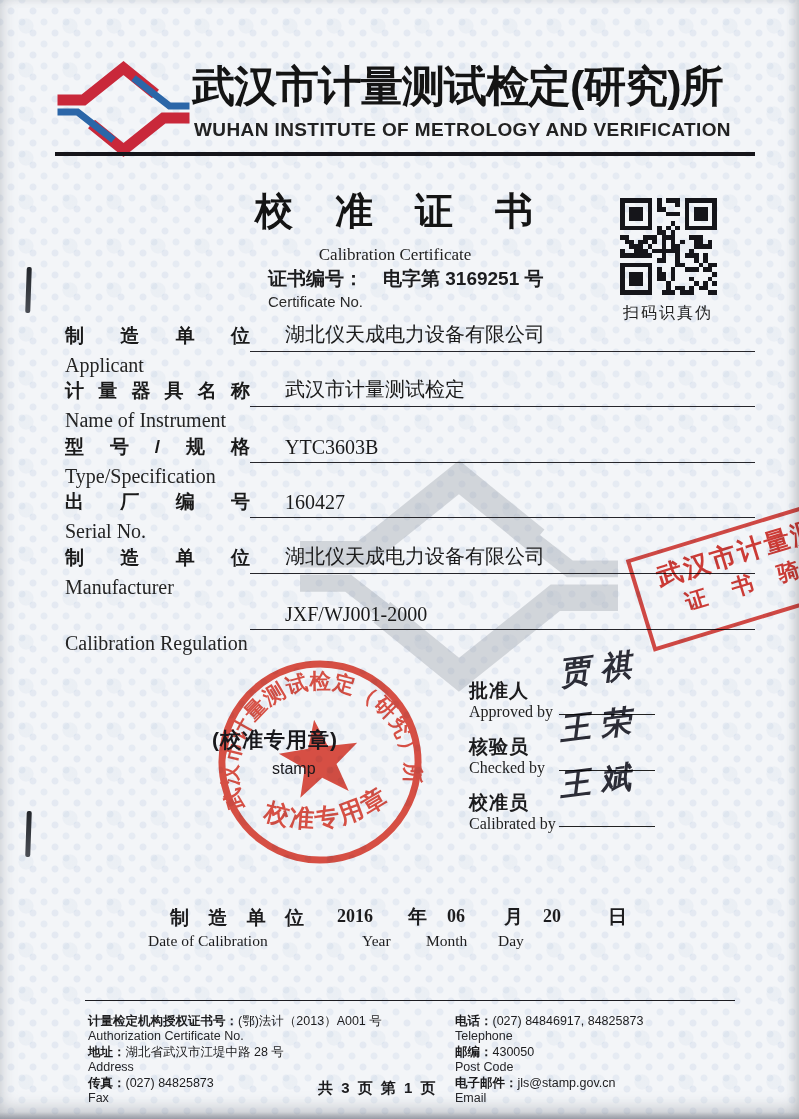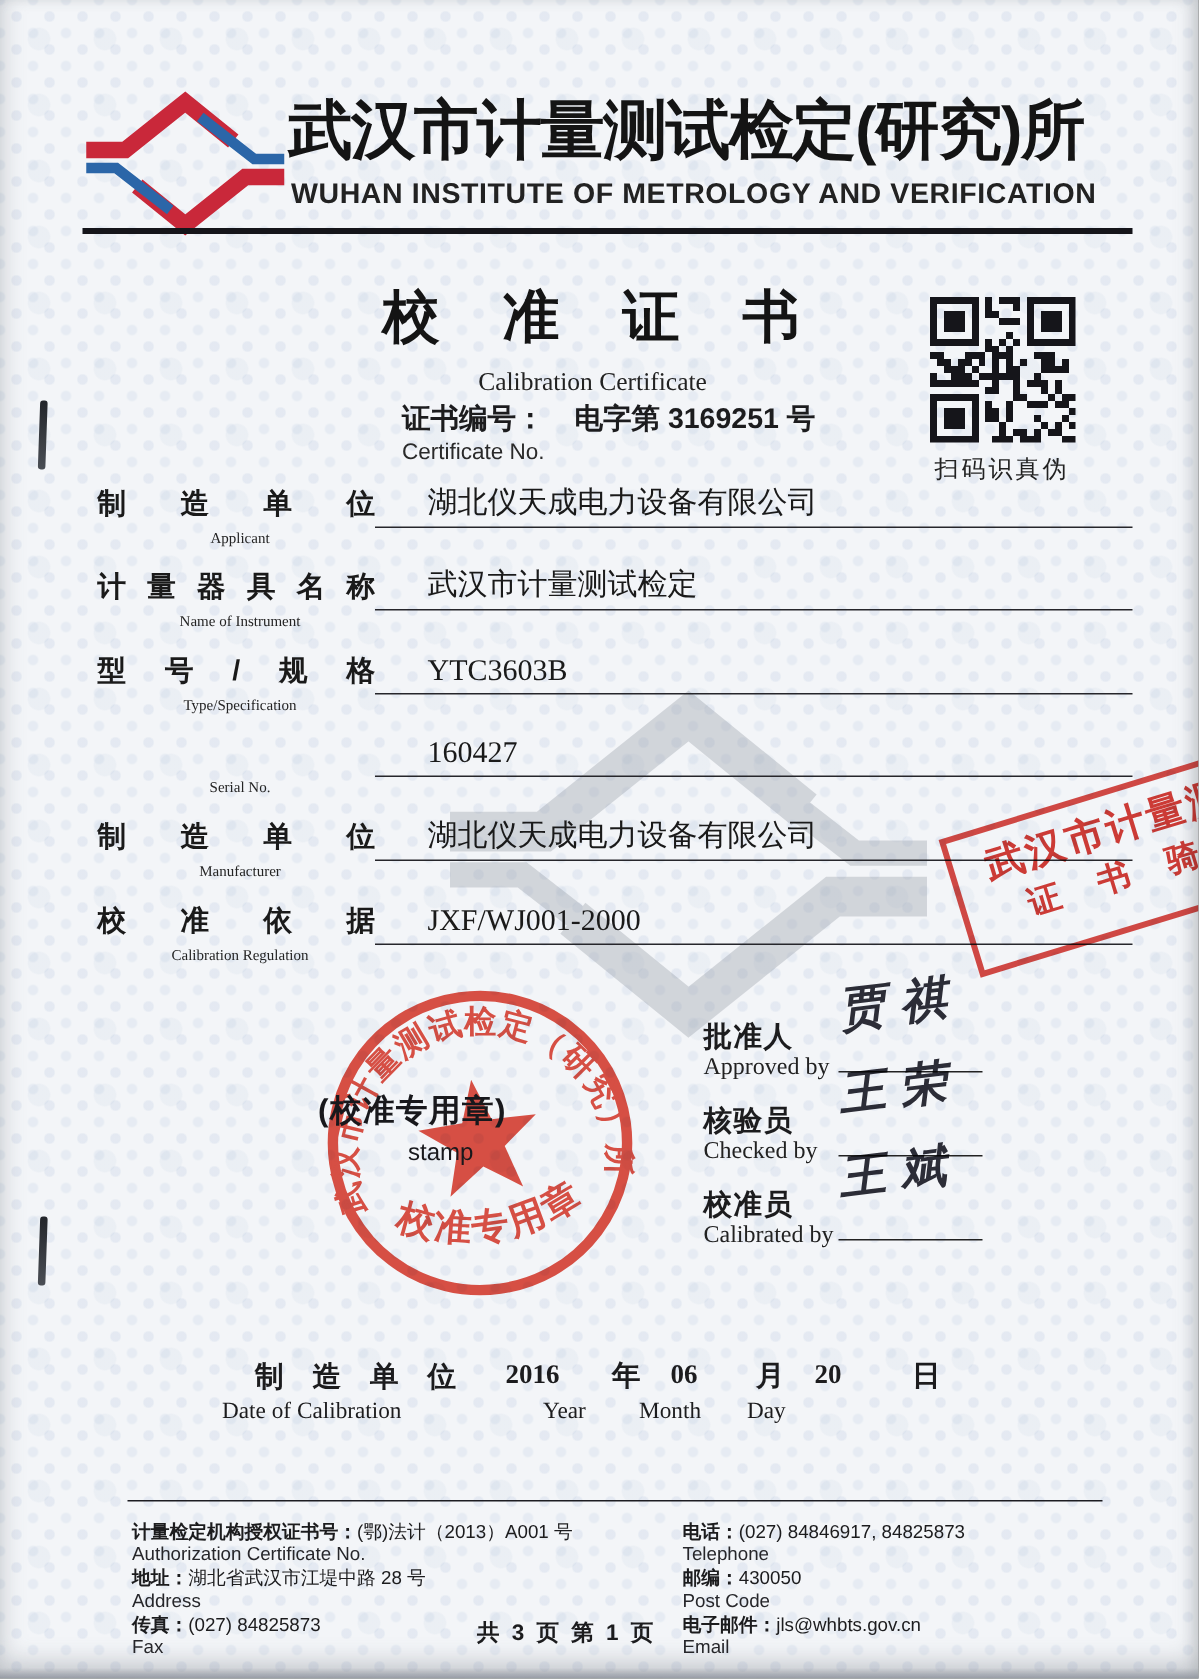--- a/index.html
+++ b/index.html
@@ -28,21 +28,21 @@
   .certno{left:268px;top:266px;font-size:19px;font-weight:600;white-space:nowrap;}
   .certno .val{margin-left:20px;font-weight:600;}
   .certno-en{left:268px;top:293px;font-size:15px;color:#2a2a2a;}
   
   .qr{left:620px;top:198px;width:97px;height:97px;}
   .qr svg{width:100%;height:100%;shape-rendering:crispEdges;}
   .qr-cap{left:608px;top:303px;width:120px;text-align:center;font-size:16px;letter-spacing:2px;color:#222;}
   
   .frow{position:absolute;left:65px;width:690px;height:62px;}
   .flabel-cn{position:absolute;left:0;top:4px;width:185px;font-size:19px;font-weight:600;text-align-last:justify;text-justify:inter-character;color:#1a1a1a;}
-  .flabel-en{position:absolute;left:0;top:35px;width:190px;text-align:center;font-family:"Liberation Serif",serif;font-size:10px;color:#242424;}
+  .flabel-en{position:absolute;left:0;top:35px;width:190px;font-family:"Liberation Serif",serif;font-size:20px;color:#242424;}
   .fval{position:absolute;left:220px;bottom:33px;font-family:"Liberation Serif",serif;font-size:20px;color:#1a1a1a;white-space:nowrap;}
   .fline{position:absolute;left:185px;right:0;top:32px;height:0;border-bottom:1.6px solid #26262b;}
   
   .wm{left:300px;top:458px;width:318px;opacity:.33;}
   
   .stamp{left:216px;top:658px;width:208px;height:208px;color:#dd3a2c;opacity:.88;mix-blend-mode:multiply;transform:rotate(-8deg);}
   .stamp svg{width:100%;height:100%;overflow:visible;}
   .stamp-ph-cn{left:212px;top:726px;font-size:21px;font-weight:600;color:#18181c;letter-spacing:1px;}
   .stamp-ph-en{left:272px;top:760px;font-size:16px;color:#18181c;}
   
@@ -343,32 +343,32 @@
     <div class="fval">武汉市计量测试检定</div>
     <div class="fline"></div>
   </div>
   <div class="frow" style="top:430px">
     <div class="flabel-cn">型号/规格</div>
     <div class="flabel-en">Type/Specification</div>
     <div class="fval">YTC3603B</div>
     <div class="fline"></div>
   </div>
   <div class="frow" style="top:485px">
+    <div class="flabel-cn">出厂编号</div>
     <div class="flabel-en">Serial No.</div>
     <div class="fval">160427</div>
     <div class="fline"></div>
   </div>
   <div class="frow" style="top:541px">
     <div class="flabel-cn">制造单位</div>
     <div class="flabel-en">Manufacturer</div>
     <div class="fval">湖北仪天成电力设备有限公司</div>
     <div class="fline"></div>
   </div>
   <div class="frow" style="top:597px">
-    <div class="flabel-cn">校准依据</div>
     <div class="flabel-en">Calibration Regulation</div>
     <div class="fval">JXF/WJ001-2000</div>
     <div class="fline"></div>
   </div>
 
   <div class="abs stamp">
     <svg viewBox="0 0 210 210">
       <defs>
         <path id="arcT" d="M 22 134 A 85 85 0 1 1 188 134" fill="none"></path>
         <path id="arcB" d="M 42 154 Q 105 186 168 154" fill="none"></path>
@@ -429,21 +429,21 @@
     <div class="cn"><b>地址：</b><span>湖北省武汉市江堤中路 28 号</span></div>
     <div class="en">Address</div>
     <div class="cn"><b>传真：</b><span>(027) 84825873</span></div>
     <div class="en">Fax</div>
   </div>
   <div class="fcol fcol-r">
     <div class="cn"><b>电话：</b><span>(027) 84846917, 84825873</span></div>
     <div class="en">Telephone</div>
     <div class="cn"><b>邮编：</b><span>430050</span></div>
     <div class="en">Post Code</div>
-    <div class="cn"><b>电子邮件：</b><span>jls@whbts.gov.cn</span></div>
+    <div class="cn"><b>电子邮件：</b><span>jls@stamp.gov.cn</span></div>
     <div class="en">Email</div>
   </div>
   <div class="abs pageno">共 3 页 第 1 页</div>
 
   <div class="abs staple" style="top:267px"></div>
   <div class="abs staple" style="top:811px"></div>
   <div class="abs bottom-edge"></div>
 
 </div>
 

